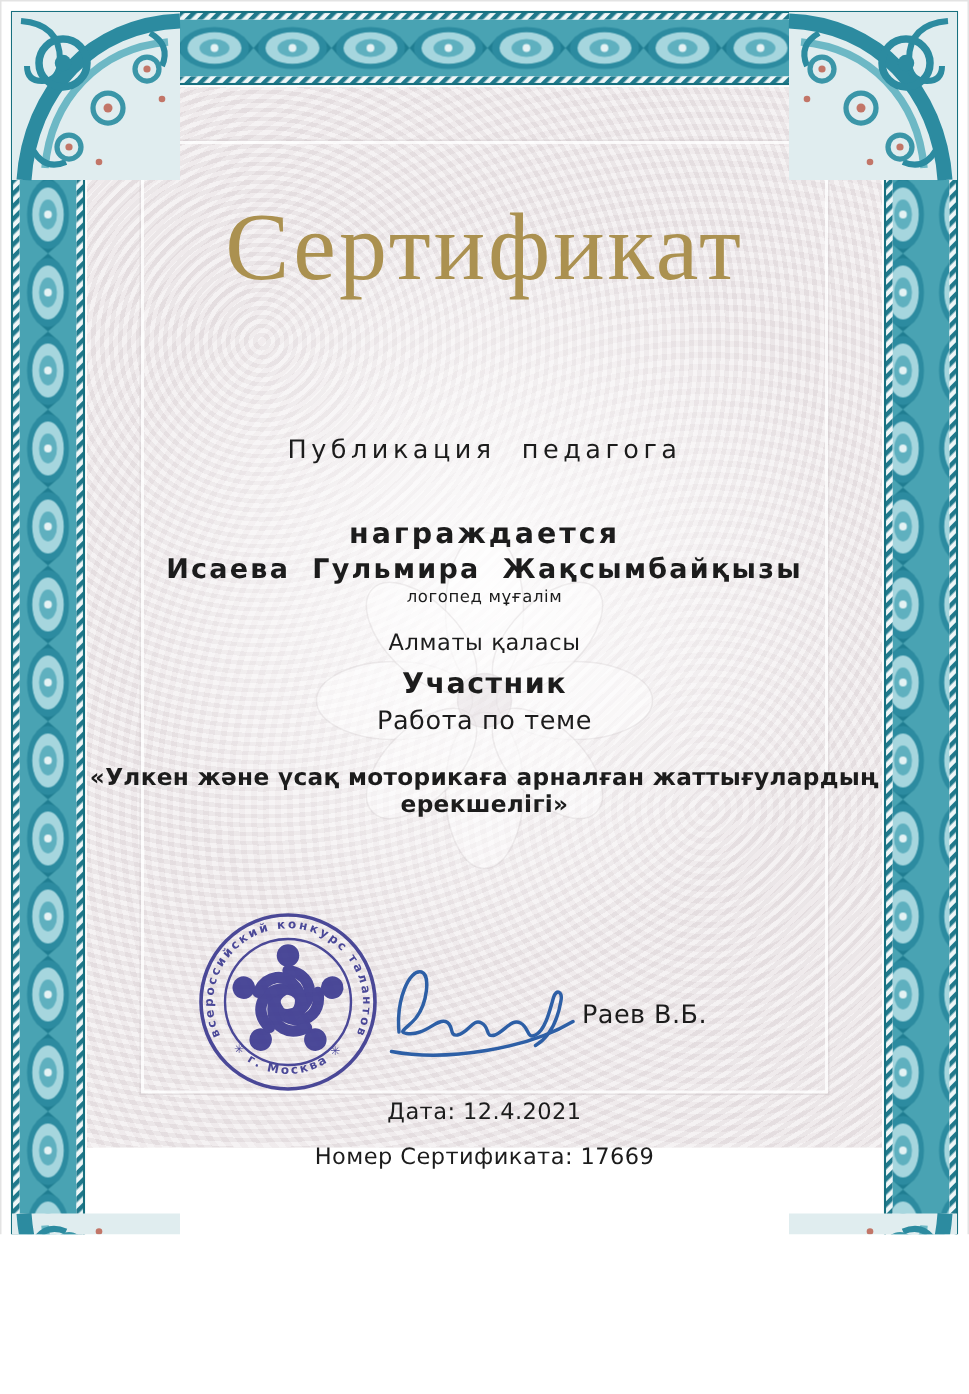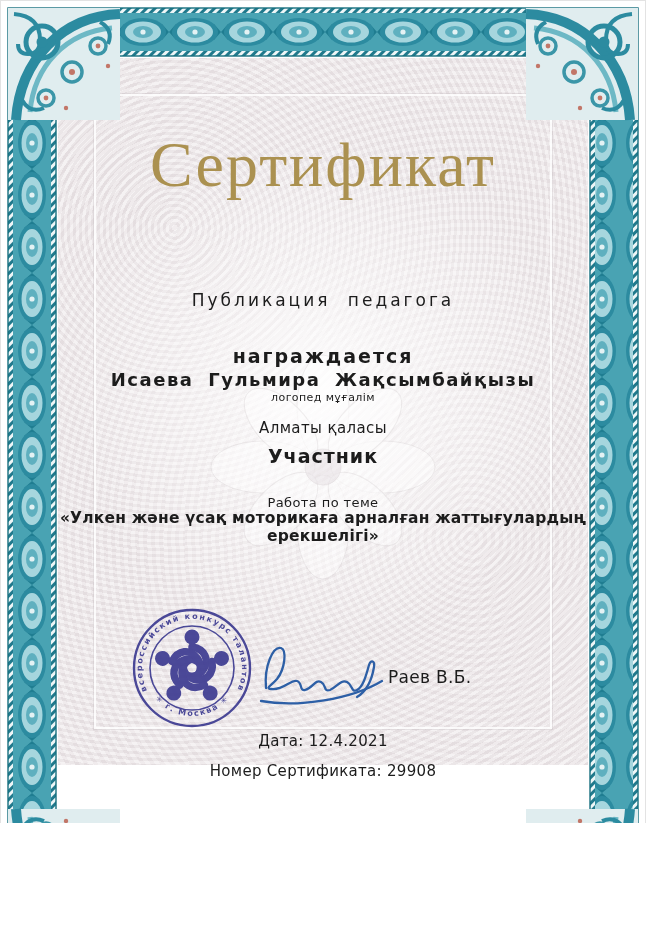--- a/index.html
+++ b/index.html
@@ -33,21 +33,21 @@
     font-family:"Liberation Serif", serif;
     font-size:64px;letter-spacing:2px;
     color:#ab9150;font-weight:400;
   }
   .category{top:291px;font-size:17px;font-weight:normal;letter-spacing:3px;word-spacing:9px;}
   .award{top:330px;font-size:19px;font-weight:bold;letter-spacing:2px;margin-top:16px;}
   .recipient{top:357px;font-size:18px;font-weight:bold;letter-spacing:1.5px;word-spacing:7px;margin-top:13px;}
   .role{top:392px;font-size:11px;letter-spacing:.4px;}
   .city{top:420px;font-size:15px;letter-spacing:.4px;}
   .result{top:446px;font-size:19px;font-weight:bold;letter-spacing:1px;}
-  .worklabel{top:496px;font-size:13px;letter-spacing:.4px;}
+  .worklabel{top:472px;font-size:17px;letter-spacing:.4px;}
   .worktitle{top:510px;font-size:15.5px;font-weight:bold;letter-spacing:.2px;padding:0 46px;width:554px;}
   .stamp{position:absolute;left:128px;top:604px;opacity:.92;}
   .signature{position:absolute;left:256px;top:634px;}
   .signer{position:absolute;left:388px;top:666px;text-align:left;font-size:17px;line-height:1.38;}
   .signer .sname{letter-spacing:.3px;}
   .signer .srole{font-style:italic;letter-spacing:.3px;}
   .dateline{top:733px;font-size:15px;letter-spacing:.3px;}
   .numberline{top:763px;font-size:15px;letter-spacing:.3px;}
 </style>
 </head>
@@ -187,15 +187,15 @@
       <path d="M10,54 C8,32 17,12 25,14 C31,16 29,35 21,45 C15,52 9,54 15,55 C27,57 35,45 41,47 C47,49 43,57 49,56 C57,54 59,45 65,48 C71,51 67,58 74,56 C81,53 85,45 91,48 C97,51 95,59 101,56 C107,53 110,42 113,31 C115,25 119,27 118,33 C116,45 111,57 101,63"></path>
       <path d="M5,67 C42,74 96,65 126,47"></path>
     </g>
   </svg>
 
   <div class="signer">
     <div class="sname">Раев В.Б.</div>
   </div>
 
   <div class="txt dateline">Дата: 12.4.2021</div>
-  <div class="txt numberline">Номер Сертификата: 29908</div>
+  <div class="txt numberline">Номер Сертификата: 17669</div>
 
 </div>
 
 </body></html>

